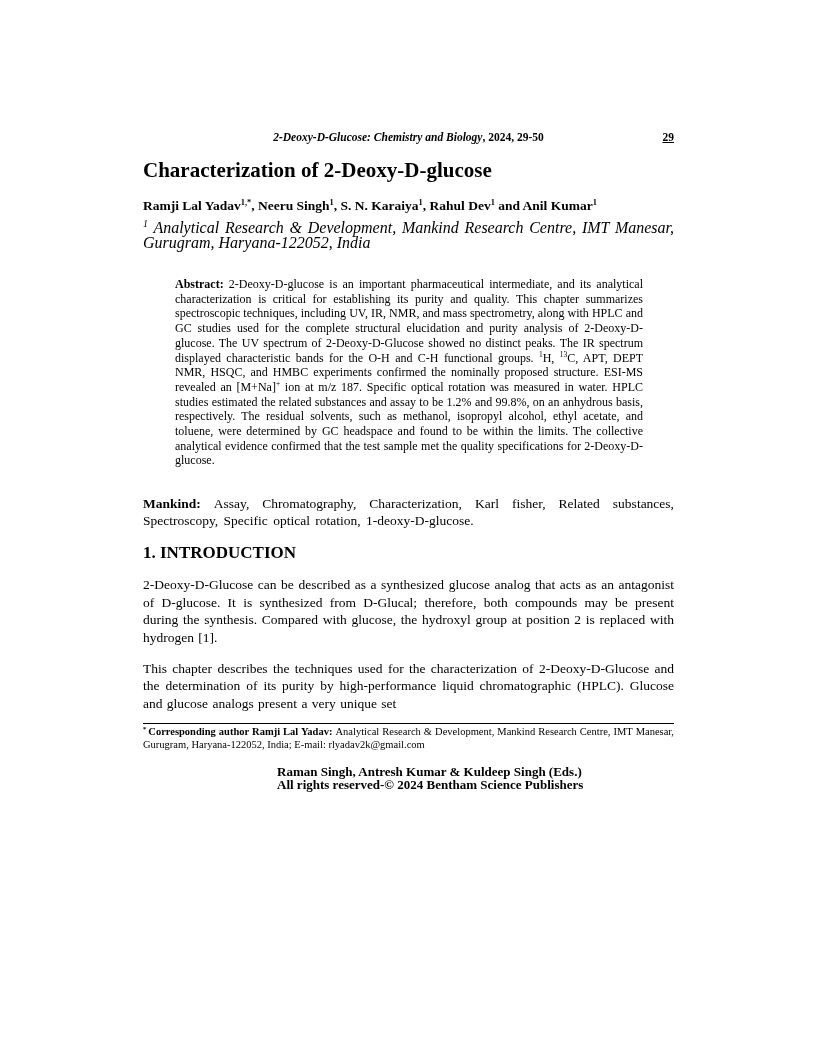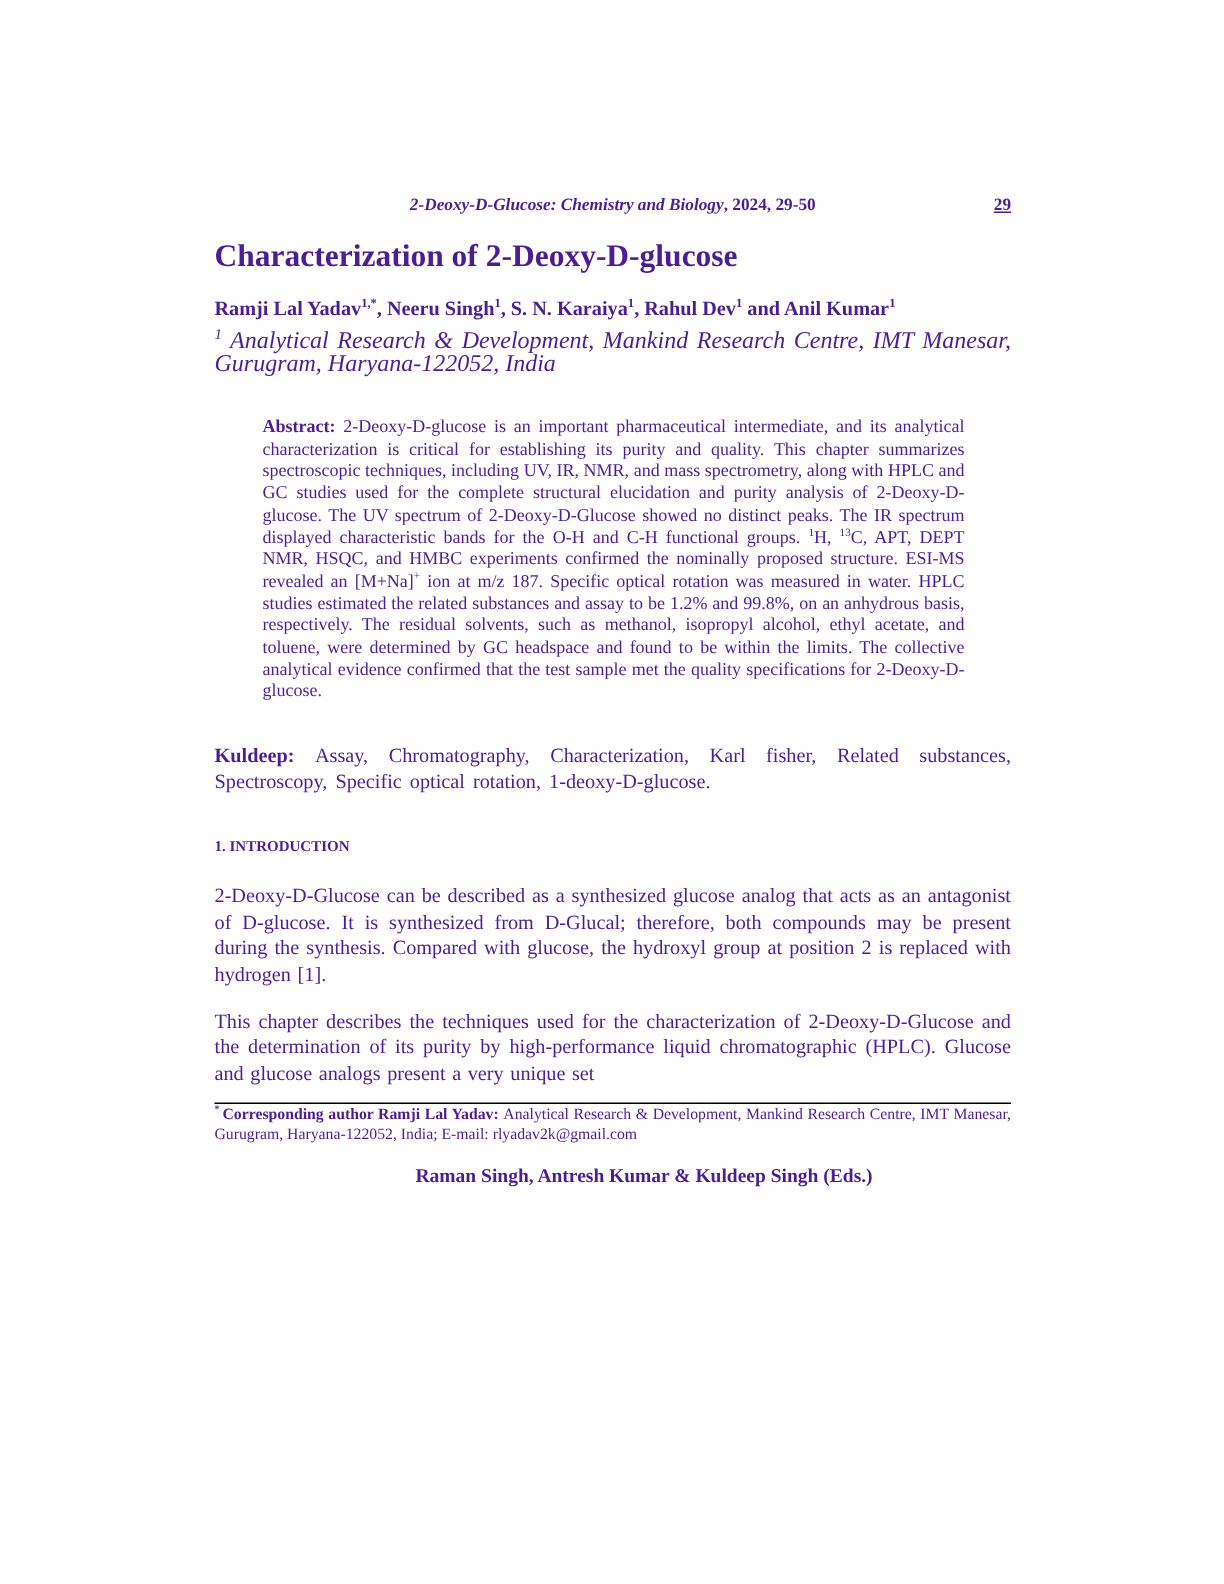--- a/index.html
+++ b/index.html
@@ -3,21 +3,21 @@
 <meta charset="utf-8">
 <style>
   * { margin: 0; padding: 0; box-sizing: border-box; }
   html, body { background: #ffffff; }
   .page {
     position: relative;
     width: 816px;
     height: 1056px;
     margin: 0 auto;
     background: #ffffff;
-    color: #4c1d95;
+    color: #000000;
     font-family: "Liberation Serif", "DejaVu Serif", serif;
     padding: 130px 142px 0 143px;
     overflow: hidden;
   }
   sup {
     font-size: 0.62em;
     vertical-align: super;
     line-height: 0;
   }
   .running-header {
@@ -76,22 +76,22 @@
     text-align: justify;
   }
   .keywords {
     margin-top: 27px;
     font-size: 13.5px;
     line-height: 17px;
     text-align: justify;
     word-spacing: 2px;
   }
   h2.section-heading {
-    margin-top: 28px;
-    font-size: 10px;
+    margin-top: 16px;
+    font-size: 17px;
     line-height: 16px;
     font-weight: bold;
   }
   p.body-paragraph {
     font-size: 13.5px;
     line-height: 17.6px;
     text-align: justify;
     word-spacing: 1px;
   }
   p.para-1 { margin-top: 15px; }
@@ -128,29 +128,30 @@
 
 
   <h1 class="chapter-title">Characterization of 2-Deoxy-D-glucose</h1>
 
   <div class="authors"><span style="font-weight: bold;">Ramji Lal Yadav</span><sup style="font-weight: bold;">1,*</sup><span style="font-weight: bold;">, </span><span style="font-weight: bold;">Neeru Singh</span><sup style="font-weight: bold;">1</sup><span style="font-weight: bold;">, </span><span style="font-weight: bold;">S. N. Karaiya</span><sup style="font-weight: bold;">1</sup><span style="font-weight: bold;">, </span><span style="font-weight: bold;">Rahul Dev</span><sup style="font-weight: bold;">1</sup><span> and </span><span style="font-weight: bold;">Anil Kumar</span><sup style="font-weight: bold;">1</sup></div>
 
   <div class="affiliation"><sup style="font-style: italic;">1</sup><span style="font-style: italic;"> Analytical Research &amp; Development, Mankind Research Centre, IMT Manesar, Gurugram, Haryana-122052, India</span></div>
 
   <div class="abstract"><span style="font-weight: bold;">Abstract: </span><span>2-Deoxy-D-glucose is an important pharmaceutical intermediate, and its analytical characterization is critical for establishing its purity and quality. This chapter summarizes spectroscopic techniques, including UV, IR, NMR, and mass spectrometry, along with HPLC and GC studies used for the complete structural elucidation and purity analysis of 2-Deoxy-D-glucose. The UV spectrum of 2-Deoxy-D-Glucose showed no distinct peaks. The IR spectrum displayed characteristic bands for the O-H and C-H functional groups. </span><sup>1</sup><span>H, </span><sup>13</sup><span>C, APT, DEPT NMR, HSQC, and HMBC experiments confirmed the nominally proposed structure. ESI-MS revealed an [M+Na]</span><sup>+</sup><span> ion at m/z 187. Specific optical rotation was measured in water. HPLC studies estimated the related substances and assay to be 1.2% and 99.8%, on an anhydrous basis, respectively. The residual solvents, such as methanol, isopropyl alcohol, ethyl acetate, and toluene, were determined by GC headspace and found to be within the limits. The collective analytical evidence confirmed that the test sample met the quality specifications for 2-Deoxy-D-glucose.</span></div>
 
-  <div class="keywords"><span style="font-weight: bold;">Kuldeep: </span><span>Assay, Chromatography, Characterization, Karl fisher, Related substances, Spectroscopy, Specific optical rotation, 1-deoxy-D-glucose.</span></div>
+  <div class="keywords"><span style="font-weight: bold;">Mankind: </span><span>Assay, Chromatography, Characterization, Karl fisher, Related substances, Spectroscopy, Specific optical rotation, 1-deoxy-D-glucose.</span></div>
 
   <h2 class="section-heading">1. INTRODUCTION</h2>
 
   <p class="body-paragraph para-1">2-Deoxy-D-Glucose can be described as a synthesized glucose analog that acts as an antagonist of D-glucose. It is synthesized from D-Glucal; therefore, both compounds may be present during the synthesis. Compared with glucose, the hydroxyl group at position 2 is replaced with hydrogen [1].</p>
 
   <p class="body-paragraph para-2">This chapter describes the techniques used for the characterization of 2-Deoxy-D-Glucose and the determination of its purity by high-performance liquid chromatographic (HPLC). Glucose and glucose analogs present a very unique set</p>
 
   <hr class="footnote-rule">
 
   <div class="footnote"><sup style="font-weight: bold;">* </sup><span style="font-weight: bold;">Corresponding author Ramji Lal Yadav: </span><span>Analytical Research &amp; Development, Mankind Research Centre, IMT Manesar, Gurugram, Haryana-122052, India; E-mail: rlyadav2k@gmail.com</span></div>
 
   <div class="imprint">
     <div>Raman Singh, Antresh Kumar &amp; Kuldeep Singh (Eds.)</div>
+    <div>All rights reserved-© 2024 Bentham Science Publishers</div>
   </div>
 
 </div>
 
 </body></html>

